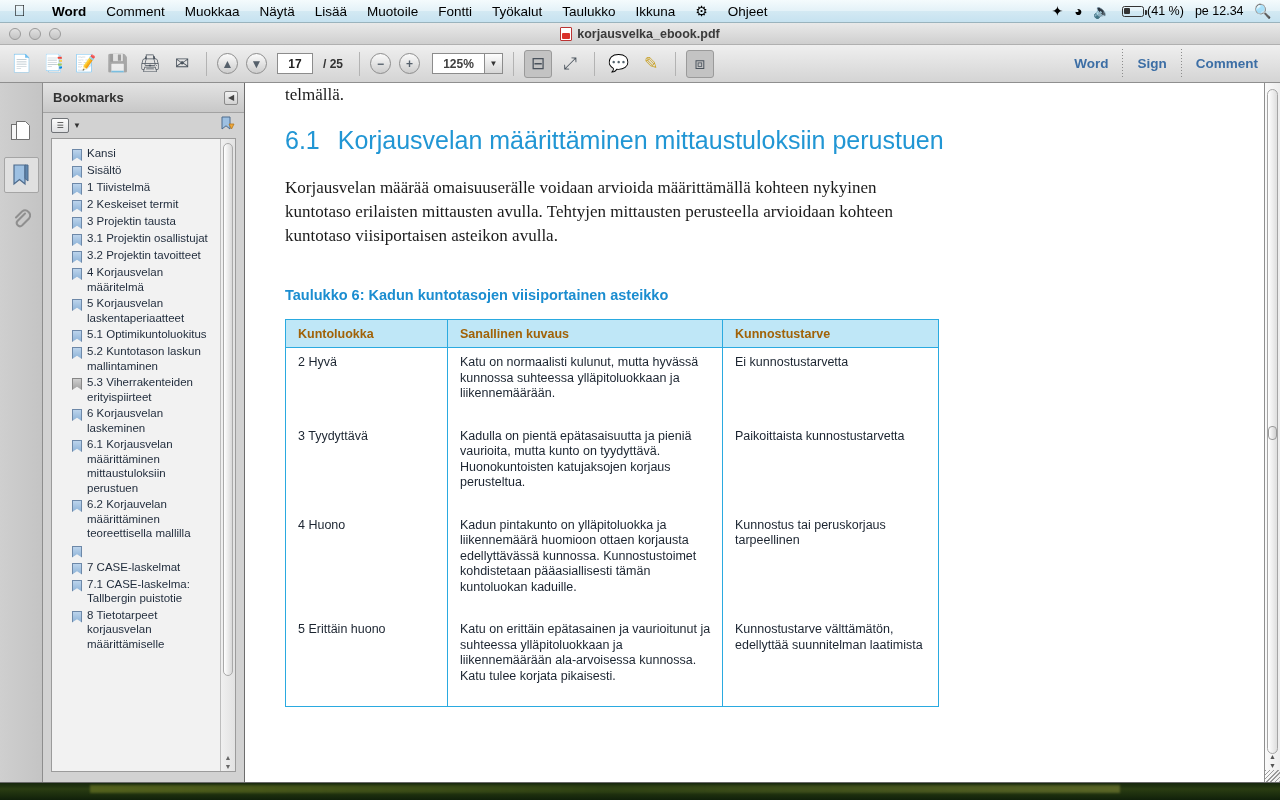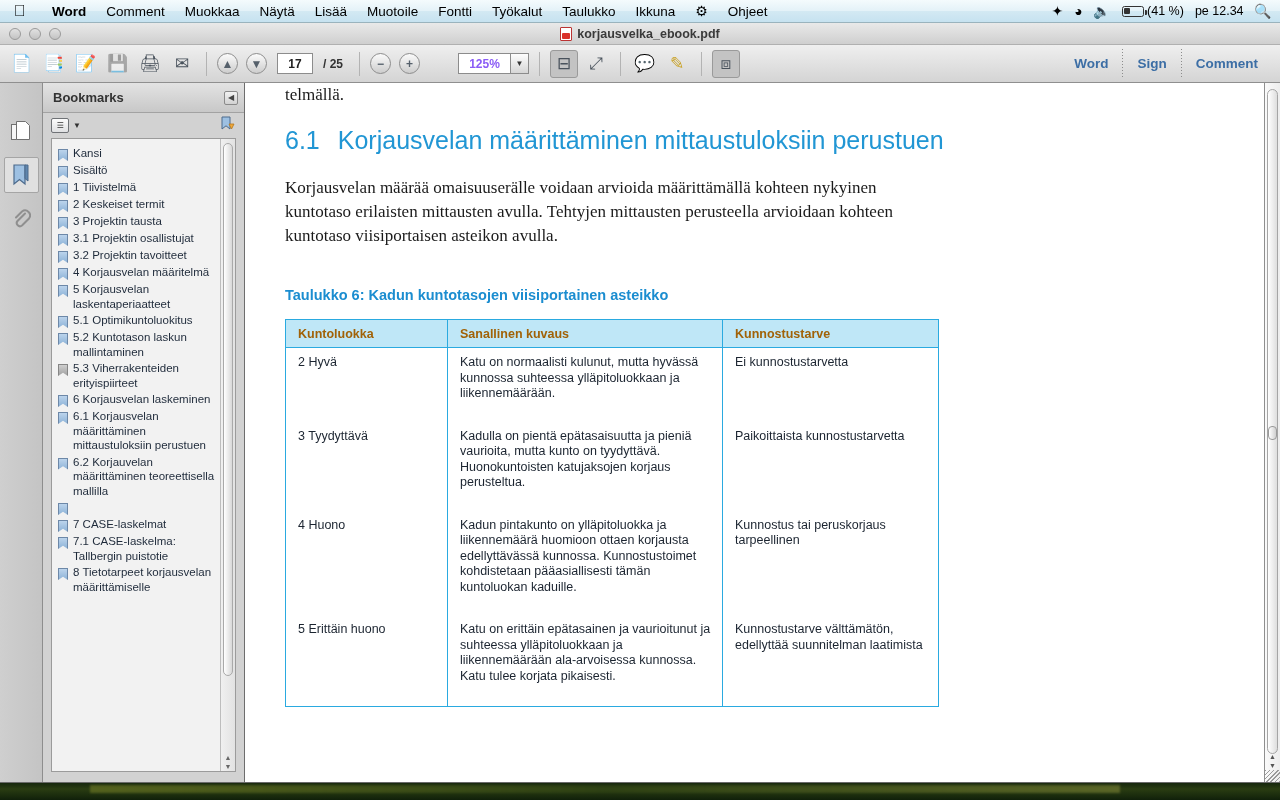--- a/index.html
+++ b/index.html
@@ -75,21 +75,21 @@
   }
   .pagebox {
     width: 36px; height: 21px; background: #fff; border: 1px solid #8c8c8c;
     display: flex; align-items: center; justify-content: center;
     font-size: 12px; font-weight: bold; color: #222; margin-left: 6px;
   }
   .pagetot { font-size: 12px; font-weight: bold; color: #333; margin: 0 6px; }
   .zoombox {
     width: 52px; height: 21px; background: #fff; border: 1px solid #8c8c8c;
     border-right: none; display: flex; align-items: center; justify-content: center;
-    font-size: 12px; font-weight: bold; color: #8b5cf6; margin-left: 26px;
+    font-size: 12px; font-weight: bold; color: #404040;
   }
   .zoomarrow {
     width: 19px; height: 21px; border: 1px solid #8c8c8c;
     background: linear-gradient(to bottom,#fdfdfd,#d6d6d6);
     display: flex; align-items: center; justify-content: center; font-size: 8px; color: #333;
   }
   #toolbar-right { margin-left: auto; display: flex; align-items: center; height: 100%; }
   .tr-link {
     font-size: 13.5px; font-weight: bold; color: #3c6ea5; padding: 0 14px;
     line-height: 36px; white-space: nowrap;
@@ -141,21 +141,21 @@
     display: flex; align-items: center; justify-content: center;
     font-size: 8px; color: #333; letter-spacing: -0.5px;
   }
   .tiny-caret { font-size: 8px; color: #333; }
   #bm-new { margin-left: auto; font-size: 14px; color: #6f84a8; }
   #bm-list-wrap {
     flex: 1 1 auto; margin: 0 8px 10px 8px; background: #f2f2f2;
     border: 1px solid #9b9b9b; display: flex; min-height: 0; overflow: hidden;
   }
   #bm-list {
-    flex: 1 1 auto; padding: 6px 2px 0 0; overflow: hidden;
+    flex: 1 1 auto; padding: 6px 2px 0 14px; overflow: hidden;
   }
   .bm-item { display: flex; gap: 5px; padding: 1px 2px 1px 6px; align-items: flex-start; }
   .bm-ico {
     flex: 0 0 10px; margin-top: 3px;
     width: 10px; height: 12px; position: relative;
   }
   .bm-ico i {
     position: absolute; inset: 0; display: block;
     background: linear-gradient(to bottom,#bcd4ec,#8fb4d8);
     border: 1px solid #6d88a8;

